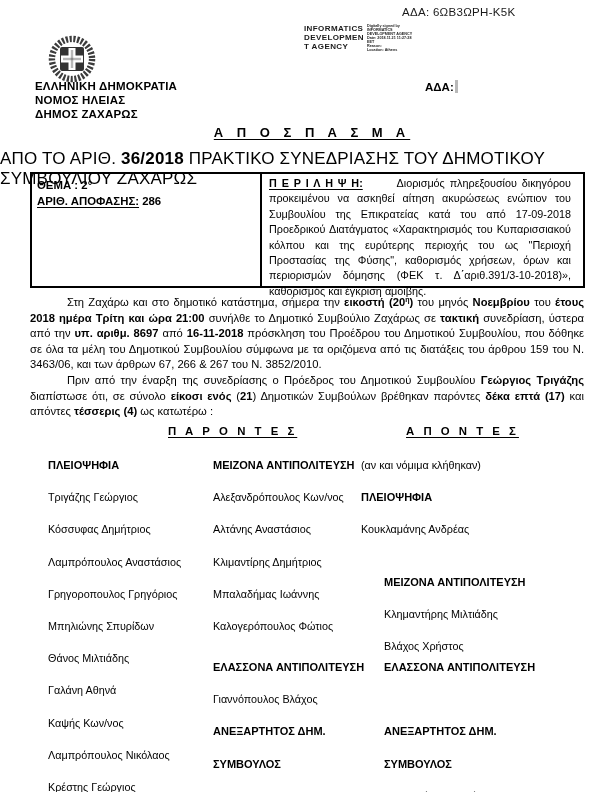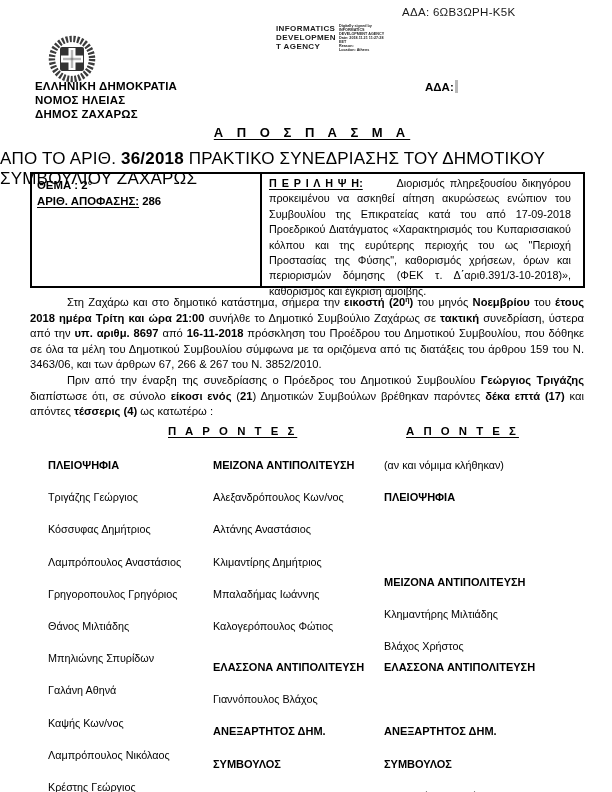--- a/index.html
+++ b/index.html
@@ -6,21 +6,21 @@
   body{
     width:612px;height:792px;background:#ffffff;position:relative;
     font-family:"Liberation Sans", sans-serif;color:#000;overflow:hidden;
   }
   .abs{position:absolute;}
 
   
   #ada-top{left:402px;top:6px;font-size:11.5px;color:#1a1a1a;letter-spacing:.3px;}
 
   
-  #stamp{left:276px;top:24px;display:flex;}
+  #stamp{left:304px;top:24px;display:flex;}
   #stamp .agency{font-size:8px;font-weight:bold;line-height:9px;color:#1a1a1a;letter-spacing:.4px;white-space:pre;}
   #stamp .sig{margin-left:3px;font-size:6px;line-height:6.4px;color:#222;transform:scale(.62);transform-origin:0 0;white-space:pre;font-weight:bold;width:120px;}
 
   
   #emblem{left:48px;top:35px;width:48px;height:48px;}
 
   
   #gov-block{left:35px;top:79px;font-weight:bold;font-size:11.5px;line-height:14px;letter-spacing:.2px;}
 
   
@@ -46,21 +46,21 @@
   .sec-head{font-weight:bold;font-size:11.4px;}
   .sec-head span{letter-spacing:3px;text-decoration:underline;text-underline-offset:2px;}
   #parontes-head{left:168px;top:425px;}
   #apontes-head{left:406px;top:425px;}
   .namecol{font-size:10.8px;line-height:16.2px;}
   .namecol .line{min-height:16.2px;white-space:nowrap;margin-top:16px;}
   .namecol .b{font-weight:bold;font-size:11px;}
   #col1{left:48px;top:441px;}
   #col2-g1{left:213px;top:441px;}
   #col2-g2{left:213px;top:643px;}
-  #col3-g1{left:384px;top:441px;}
+  #col3-g1{left:361px;top:441px;}
   #col3-g2{left:384px;top:558px;}
   #col3-g3{left:384px;top:643px;}
 
   sup{font-size:7px;vertical-align:4px;}
   .u{text-decoration:underline;text-underline-offset:2px;}
 </style>
 </head>
 <body>
 
 <div class="abs" id="ada-top">ΑΔΑ: 6ΩΒ3ΩΡΗ-Κ5Κ</div>
@@ -123,22 +123,22 @@
 <div class="abs sec-head" id="apontes-head">
   <span>Α Π Ο Ν Τ Ε Σ</span>
 </div>
 
 <div class="abs namecol" id="col1">
     <div class="line b">ΠΛΕΙΟΨΗΦΙΑ</div>
     <div class="line">Τριγάζης Γεώργιος</div>
     <div class="line">Κόσσυφας Δημήτριος</div>
     <div class="line">Λαμπρόπουλος Αναστάσιος</div>
     <div class="line">Γρηγοροπουλος Γρηγόριος</div>
+    <div class="line">Μπηλιώνης Σπυρίδων</div>
     <div class="line">Θάνος Μιλτιάδης</div>
-    <div class="line">Μπηλιώνης Σπυρίδων</div>
     <div class="line">Γαλάνη Αθηνά</div>
     <div class="line">Καψής Κων/νος</div>
     <div class="line">Λαμπρόπουλος Νικόλαος</div>
     <div class="line">Κρέστης Γεώργιος</div>
   </div>
 <div class="abs namecol" id="col2-g1">
     <div class="line b">ΜΕΙΖΟΝΑ ΑΝΤΙΠΟΛΙΤΕΥΣΗ</div>
     <div class="line">Αλεξανδρόπουλος Κων/νος</div>
     <div class="line">Αλτάνης Αναστάσιος</div>
     <div class="line">Κλιμαντίρης Δημήτριος</div>
@@ -147,20 +147,21 @@
   </div>
 <div class="abs namecol" id="col2-g2">
     <div class="line b">ΕΛΑΣΣΟΝΑ ΑΝΤΙΠΟΛΙΤΕΥΣΗ</div>
     <div class="line">Γιαννόπουλος Βλάχος</div>
     <div class="line b">ΑΝΕΞΑΡΤΗΤΟΣ ΔΗΜ.</div>
     <div class="line b">ΣΥΜΒΟΥΛΟΣ</div>
   </div>
 <div class="abs namecol" id="col3-g1">
     <div class="line">(αν και νόμιμα κλήθηκαν)</div>
     <div class="line b">ΠΛΕΙΟΨΗΦΙΑ</div>
+    <div class="line">Κουκλαμάνης Ανδρέας</div>
   </div>
 <div class="abs namecol" id="col3-g2">
     <div class="line b">ΜΕΙΖΟΝΑ ΑΝΤΙΠΟΛΙΤΕΥΣΗ</div>
     <div class="line">Κλημαντήρης Μιλτιάδης</div>
     <div class="line">Βλάχος Χρήστος</div>
   </div>
 <div class="abs namecol" id="col3-g3">
     <div class="line b">ΕΛΑΣΣΟΝΑ ΑΝΤΙΠΟΛΙΤΕΥΣΗ</div>
     <div class="line">&nbsp;</div>
     <div class="line b">ΑΝΕΞΑΡΤΗΤΟΣ ΔΗΜ.</div>

